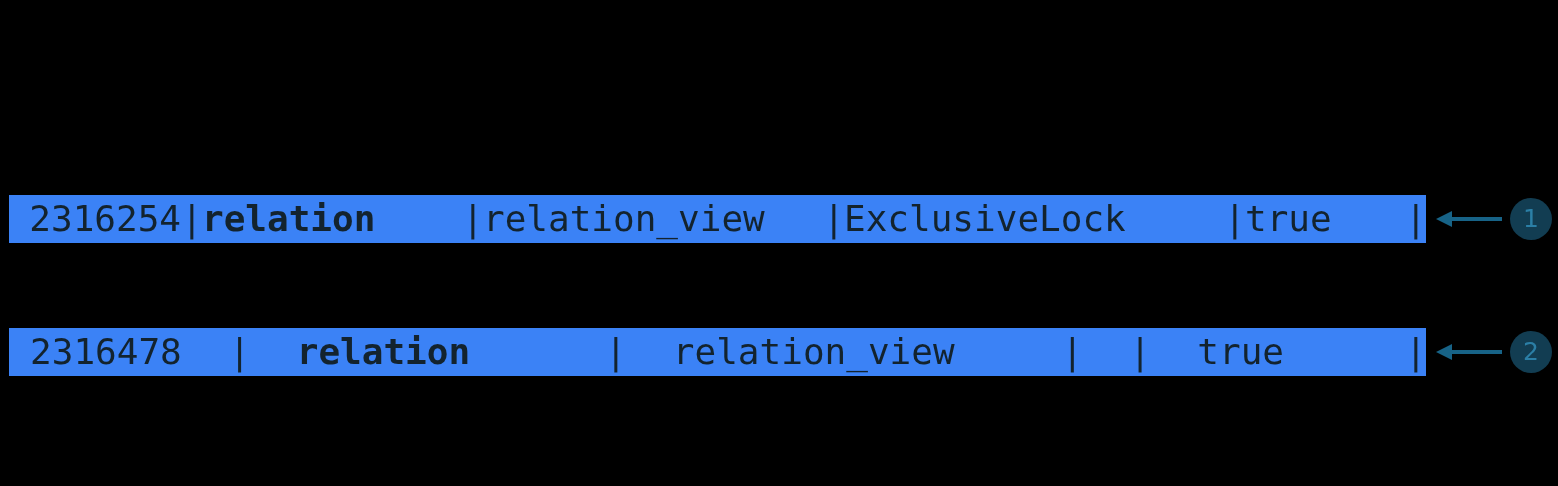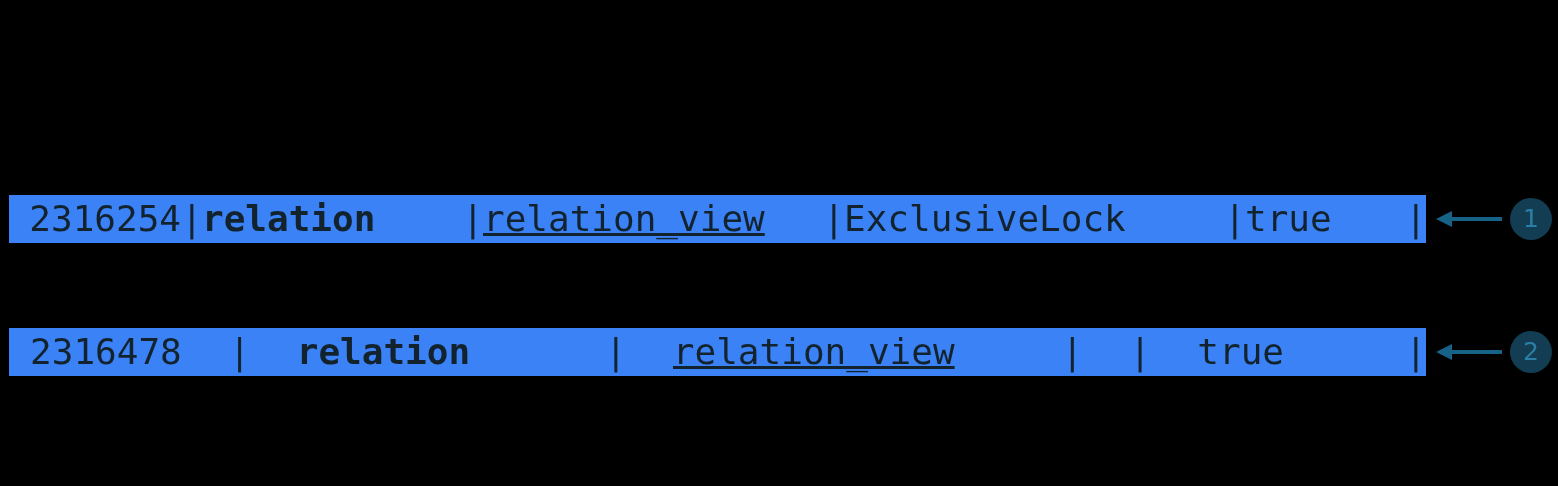--- a/index.html
+++ b/index.html
@@ -44,21 +44,21 @@
     color: #13232e;
   }
   .pipe {
     display: inline-block;
     width: 20.95px;
     text-align: left;
     color: #13232e;
   }
   .c-id    { width: 167.6px; text-align: right; padding-left: 12px; box-sizing: content-box; }
   .c-type  { width: 272.3px; font-weight: bold; }
-  .c-name  { width: 356.1px; text-decoration: underline; }
+  .c-name  { width: 356.1px; }
   .c-mode  { width: 398.0px; }
   .c-grant { width: 167.6px; }
 
   
   .annot-arrow {
     position: absolute;
     height: 24px;
     width: 72px;
   }
   #arrow-1 { left: 1432px; top: 207px; }

